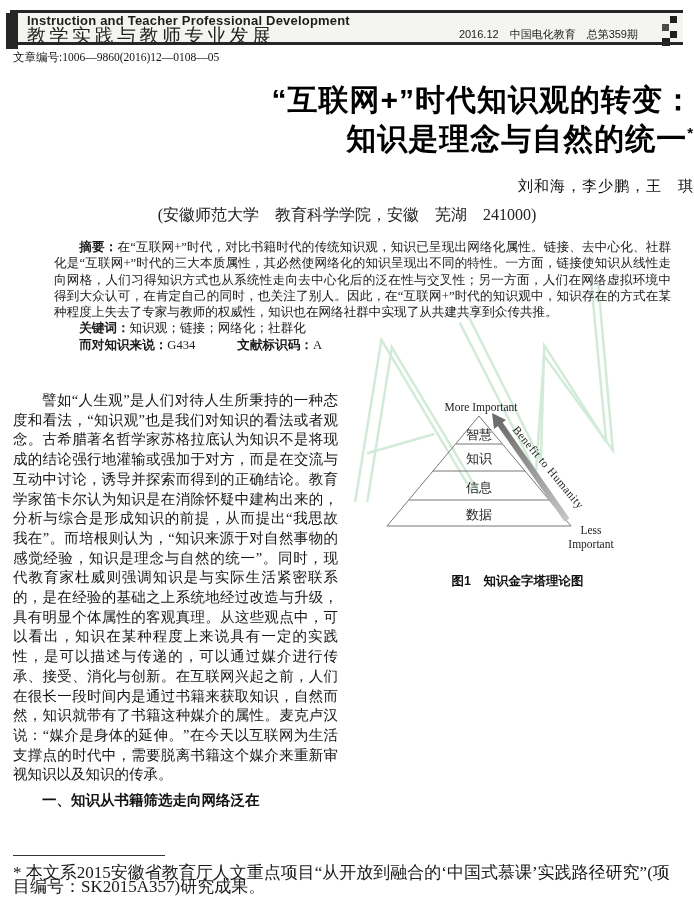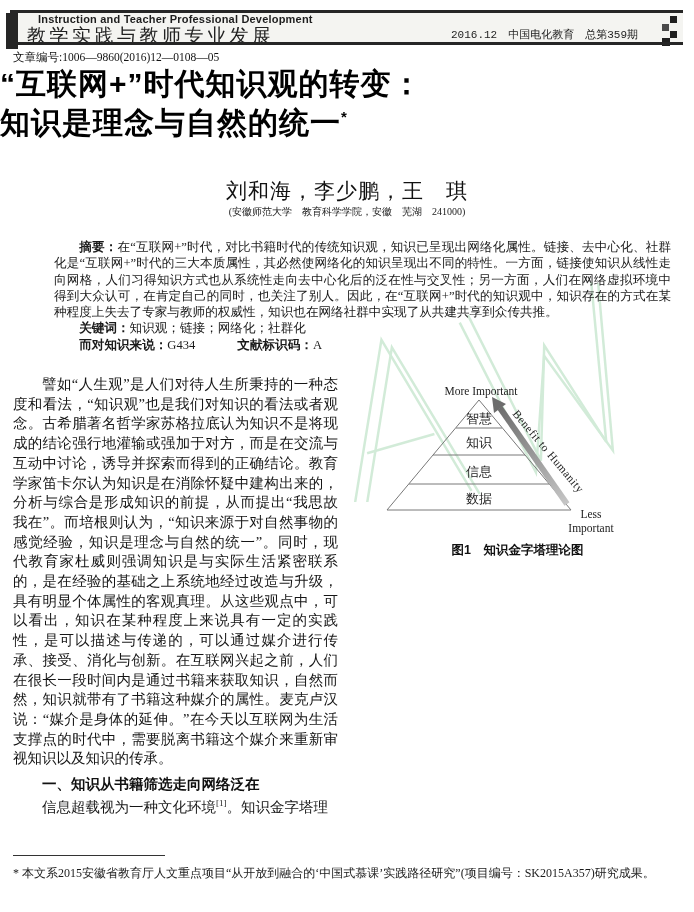--- a/index.html
+++ b/index.html
@@ -9,66 +9,66 @@
     -webkit-font-smoothing:antialiased;
   }
   .abs{position:absolute;}
 
   
   .rule-top{top:10px;left:10px;width:673px;height:3px;background:#262626;}
   .hdr-band{top:13px;left:10px;width:673px;height:29px;background:#f4f4f1;}
   .rule-bot{top:42px;left:10px;width:673px;height:3px;background:#262626;}
   .hdr-tab{top:13px;left:6px;width:12px;height:36px;background:#262626;}
   .hdr-en{top:13px;left:27px;font-family:"Liberation Sans",sans-serif;
-    font-size:11px;font-weight:bold;color:#1d1d1d;letter-spacing:.2px;white-space:nowrap;margin-left:11px;}
+    font-size:13px;font-weight:bold;color:#1d1d1d;letter-spacing:.2px;white-space:nowrap;}
   .hdr-zh{top:23px;left:27px;font-family:Liberation Sans, sans-serif;
     font-size:19px;color:#222;letter-spacing:3.5px;white-space:nowrap;}
-  .hdr-issue{top:27px;right:56px;font-family:Liberation Mono, monospace;
+  .hdr-issue{top:27px;right:56px;font-family:Liberation Sans, sans-serif;
     font-size:11px;color:#222;white-space:nowrap;}
   .hdr-checker{top:16px;right:16px;}
 
   .article-no{top:50px;left:13px;font-size:11.5px;color:#111;font-family:Liberation Serif, serif;}
 
   
-  .title{top:64px;left:0;width:694px;text-align:left;
+  .title{top:80px;left:0;width:694px;text-align:right;
     font-family:"Liberation Sans",sans-serif;font-weight:900;
     font-size:30px;line-height:39px;color:#000;letter-spacing:1px;}
   .title sup{font-size:15px;font-weight:bold;vertical-align:super;line-height:0;}
-  .authors{top:177px;left:0;width:694px;text-align:center;
-    font-size:21px;color:#111;letter-spacing:1px;}
+  .authors{top:177px;left:0;width:694px;text-align:right;
+    font-size:15px;color:#111;letter-spacing:1px;}
   .affiliation{top:205px;left:0;width:694px;text-align:center;
-    font-size:10px;color:#222;}
+    font-size:16px;color:#222;}
 
   
   .abstract{top:239px;left:54px;width:617px;font-size:12.6px;line-height:16.3px;
     text-align:justify;color:#1a1a1a;}
   .abstract p{margin:0;text-indent:2em;}
   .abstract b{font-weight:bold;}
   .clc-gap{display:inline-block;width:42px;}
 
   
-  .columns{top:375px;left:13px;width:668px;display:flex;gap:17px;}
+  .columns{top:391px;left:13px;width:668px;display:flex;gap:17px;}
   .col{width:325px;}
   .col p{margin:0;font-size:14.5px;line-height:19.7px;text-align:justify;color:#161616;}
   .indent{text-indent:2em;}
   .col sup{font-size:9px;vertical-align:super;line-height:0;}
   .sec-head{margin:5px 0 4px 0;font-family:"Liberation Sans",sans-serif;
     font-size:14.5px;font-weight:bold;color:#111;text-indent:2em;line-height:20px;}
 
   
   figure{margin:9px 0 0 0;padding:0;}
   figcaption{text-align:center;font-family:"Liberation Sans",sans-serif;
-    font-weight:bold;font-size:12.5px;color:#111;margin-top:3px;}
+    font-weight:bold;font-size:12.5px;color:#111;margin-top:18px;}
   .pyr-label{font-size:13px;fill:#222;text-anchor:middle;}
   .pyr-en{font-family:"Liberation Serif",serif;font-size:11.5px;fill:#222;}
   .right-para2{margin-top:14px !important;}
 
   
   .footnote-rule{top:855px;left:13px;width:152px;height:0;border-top:1.2px solid #333;}
-  .footnote{top:866px;left:13px;width:671px;font-size:12px;line-height:14px;color:#1a1a1a;}
+  .footnote{top:866px;left:13px;width:671px;font-size:17px;line-height:14px;color:#1a1a1a;}
 
   
   .watermark{top:282px;left:300px;opacity:.55;pointer-events:none;}
 </style>
 </head>
 <body>
 
 <div>
 
   <svg class="abs watermark" width="380" height="220" viewBox="0 0 380 220">
@@ -108,21 +108,20 @@
   <div class="abs abstract">
     <p><b>摘要：</b><span>在“互联网+”时代，对比书籍时代的传统知识观，知识已呈现出网络化属性。链接、去中心化、社群化是“互联网+”时代的三大本质属性，其必然使网络化的知识呈现出不同的特性。一方面，链接使知识从线性走向网格，人们习得知识方式也从系统性走向去中心化后的泛在性与交叉性；另一方面，人们在网络虚拟环境中得到大众认可，在肯定自己的同时，也关注了别人。因此，在“互联网+”时代的知识观中，知识存在的方式在某种程度上失去了专家与教师的权威性，知识也在网络社群中实现了从共建共享到众传共推。</span></p>
     <p><b>关键词：</b><span>知识观；链接；网络化；社群化</span></p>
     <p><b>而对知识来说：</b><span>G434</span><span class="clc-gap"></span><b>文献标识码：</b><span>A</span></p>
   </div>
 
   <div class="abs columns">
     <div class="col">
       <p class="indent">譬如“人生观”是人们对待人生所秉持的一种态度和看法，“知识观”也是我们对知识的看法或者观念。古希腊著名哲学家苏格拉底认为知识不是将现成的结论强行地灌输或强加于对方，而是在交流与互动中讨论，诱导并探索而得到的正确结论。教育学家笛卡尔认为知识是在消除怀疑中建构出来的，分析与综合是形成知识的前提，从而提出“我思故我在”。而培根则认为，“知识来源于对自然事物的感觉经验，知识是理念与自然的统一”。同时，现代教育家杜威则强调知识是与实际生活紧密联系的，是在经验的基础之上系统地经过改造与升级，具有明显个体属性的客观真理。从这些观点中，可以看出，知识在某种程度上来说具有一定的实践性，是可以描述与传递的，可以通过媒介进行传承、接受、消化与创新。在互联网兴起之前，人们在很长一段时间内是通过书籍来获取知识，自然而然，知识就带有了书籍这种媒介的属性。麦克卢汉说：“媒介是身体的延伸。”在今天以互联网为生活支撑点的时代中，需要脱离书籍这个媒介来重新审视知识以及知识的传承。</p>
       <h3 class="sec-head">一、知识从书籍筛选走向网络泛在</h3>
-      <p class="indent"><span>信息超载视为一种文化环境</span><sup>[1]</sup><span>。知识金字塔理</span></p>
     </div>
 
     <div class="col">
 
       <figure>
         <svg width="300" height="155" viewBox="0 0 300 155" style="display:block;margin-left:4px;">
           <defs>
             <linearGradient id="ag" x1="208" y1="120" x2="140" y2="23" gradientUnits="userSpaceOnUse">
               <stop offset="0" stop-color="#c6c6c6"></stop>
               <stop offset="1" stop-color="#6d6d6d"></stop>

